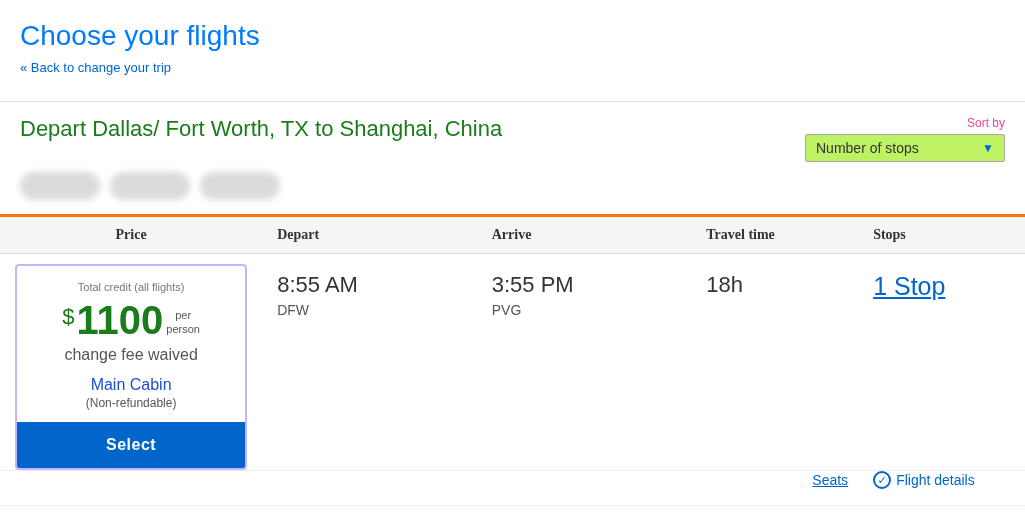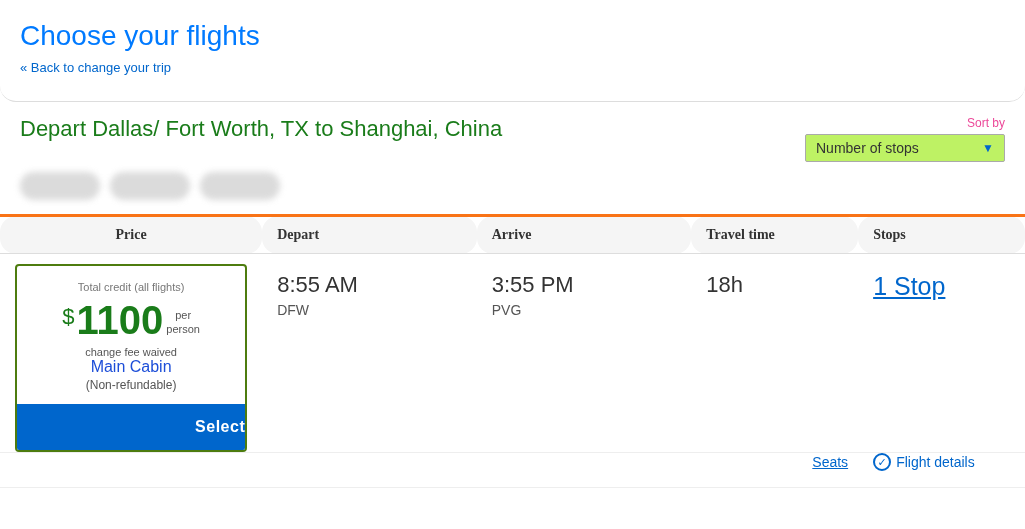--- a/index.html
+++ b/index.html
@@ -1,15 +1,15 @@
 <!DOCTYPE html>
 <html><head>
   <meta charset="utf-8">
   <style>
-    * { box-sizing: border-box; margin: 0; padding: 0; border-radius: 16px; }
+    * { box-sizing: border-box; margin: 0; padding: 0; }
     body {
       font-family: Arial, sans-serif;
       background: #fff;
       color: #333;
       width: 1025px;
       min-height: 529px;
       overflow-x: hidden;
     }
 
     
@@ -120,21 +120,21 @@
     .flight-table tbody tr {
       vertical-align: top;
       border-bottom: 1px solid #eee;
     }
     .flight-table tbody td {
       padding: 18px 15px;
     }
 
     
     .price-cell {
-      border: 2px solid #4d7c0f;
+      border: 2px solid #c4b5fd;
       border-radius: 4px;
       padding: 14px 12px 0 12px;
       text-align: center;
       position: relative;
     }
     .total-credit-label {
       font-size: 12px;
       color: #555;
       margin-bottom: 6px;
     }
@@ -160,23 +160,23 @@
       line-height: 1;
     }
     .per-person {
       font-size: 11px;
       color: #555;
       margin-top: 8px;
       margin-left: 3px;
       line-height: 1.3;
     }
     .change-fee {
-      font-size: 11px;
-      color: #555;
-      margin: 6px 0 0 0;
+      font-size: 16px;
+      color: #555;
+      margin: 6px 0 12px 0;
     }
     .cabin-type {
       font-size: 16px;
       color: #1d4ed8;
       font-weight: 500;
       margin-bottom: 2px;
     }
     .non-refundable {
       font-size: 12px;
       color: #555;
@@ -189,21 +189,20 @@
       margin-right: -12px;
       background: #0066cc;
       color: #fff;
       border: none;
       padding: 14px 0;
       font-size: 16px;
       font-weight: 600;
       cursor: pointer;
       border-radius: 0 0 2px 2px;
       letter-spacing: 0.5px;
-      text-align: right;
     }
 
     
     .time-text {
       font-size: 22px;
       color: #333;
       font-weight: 400;
     }
     .airport-code {
       font-size: 14px;

